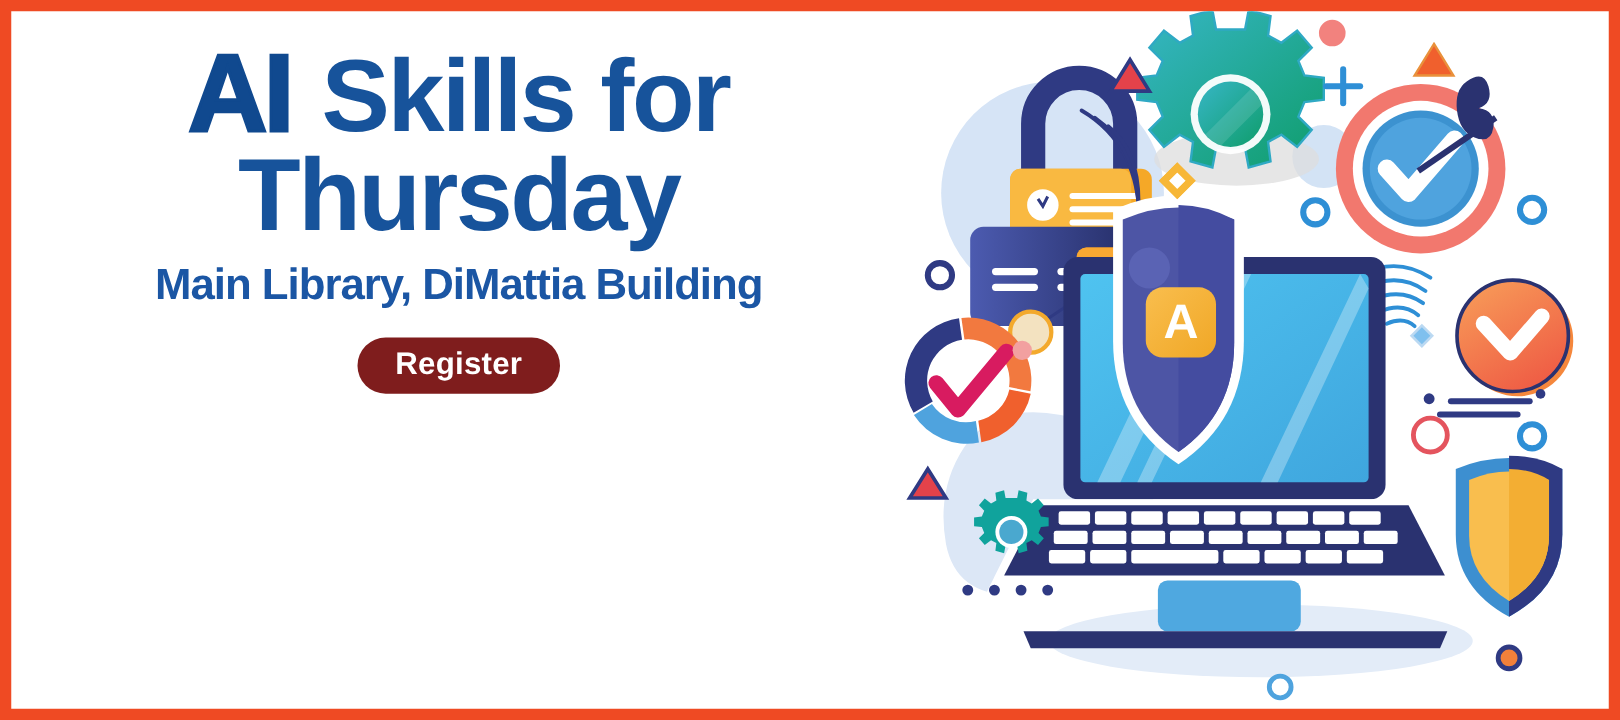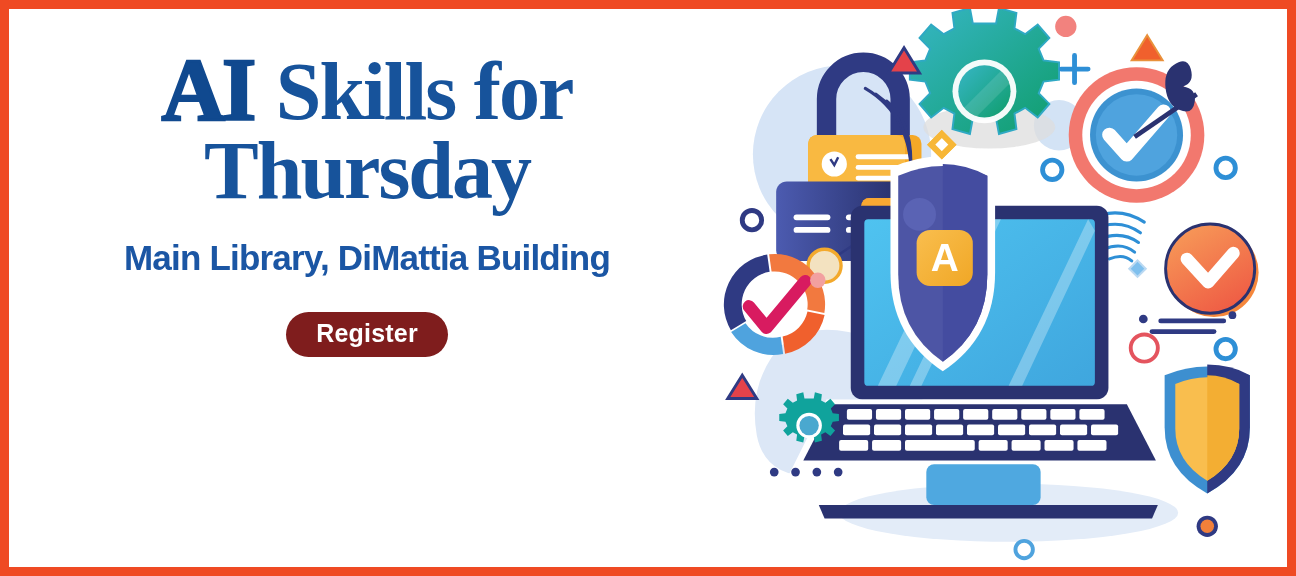--- a/index.html
+++ b/index.html
@@ -14,39 +14,39 @@
     overflow:hidden;
   }
 
   
   .text-col{
     position:absolute;left:0;top:0;width:716px;height:100%;
     display:flex;flex-direction:column;align-items:center;
     padding-top:24px;box-sizing:border-box;
   }
   .headline{
-    margin:15px;text-align:center;color:#17539B;
-    font-family:Liberation Serif, serif;
+    margin:0;text-align:center;color:#17539B;
+    font-family:Liberation Sans, sans-serif;
     font-weight:bold;font-size:82px;line-height:0.96;
     letter-spacing:-2px;width:680px;
   }
   .headline .ai{
     font-weight:bold;color:#10498F;
     letter-spacing:-3px;
     font-size:88px;
     -webkit-text-stroke:2.5px #10498F;
     padding-right:4px;
   }
   .dateline{
     margin:18px 0 0 0;text-align:center;
     color:#3F8E39;font-weight:bold;font-size:35px;
     letter-spacing:-0.8px;white-space:nowrap;
   }
   .placeline{
-    margin:12px 0 16px 0;text-align:center;
+    margin:12px 0 4px 0;text-align:center;
     color:#1B56A4;font-weight:bold;font-size:35px;
     letter-spacing:-0.8px;white-space:nowrap;
   }
   .register-btn{
     margin-top:18px;display:inline-block;
     background:#7f1d1d;color:#ffffff;border:none;
     font-family:"Liberation Sans", sans-serif;
     font-weight:bold;font-size:25px;letter-spacing:0.2px;
     padding:7px 30px 9px 30px;border-radius:30px;cursor:pointer;
   }

